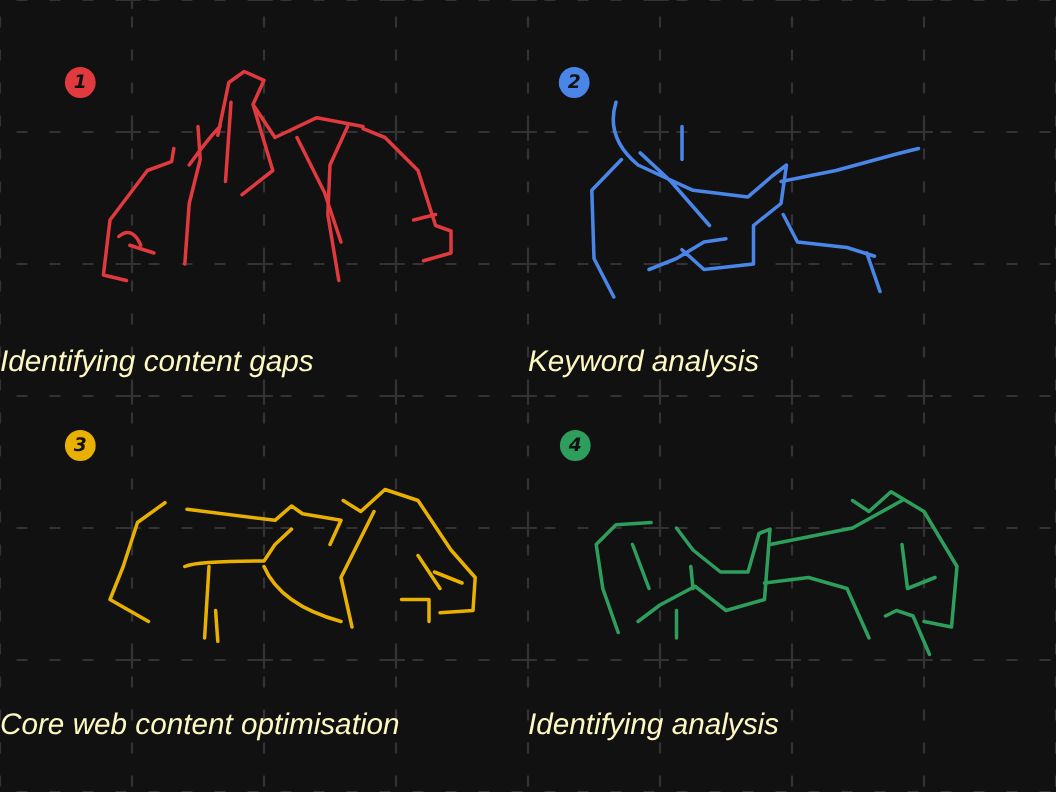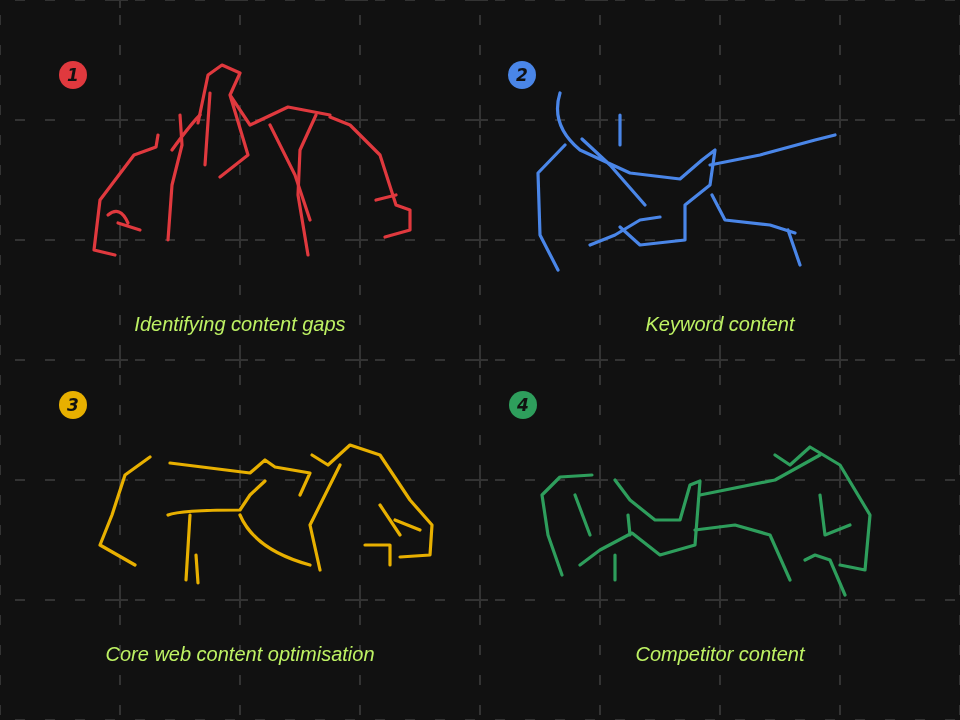--- a/index.html
+++ b/index.html
@@ -12,22 +12,22 @@
   .grid { position:absolute; left:0; top:0; width:960px; height:720px; }
   .panel { position:absolute; width:480px; height:360px; }
   .badge {
     position:absolute; width:28px; height:28px; border-radius:50%;
     display:flex; align-items:center; justify-content:center;
     color:#111; font-weight:bold; font-style:italic; font-size:17px;
     font-family: "DejaVu Sans", sans-serif;
   }
   .illus { position:absolute; }
   .caption {
-    position:absolute; left:0; width:480px; text-align:center;
-    color:#bef264; font-style:italic; font-size:20px; font-weight:300;
+    position:absolute; left:0; width:480px; 
+    color:#fef9c3; font-style:italic; font-size:27px; font-weight:300;
     font-family: "Liberation Sans", sans-serif;
   }
   .illus path, .illus polyline { fill:none; stroke-width:3.2; stroke-linecap:round; stroke-linejoin:round; }
   .illus .fill { stroke:none; }
 </style>
 </head>
 <body>
 
 <svg class="grid" viewBox="0 0 960 720" xmlns="http://www.w3.org/2000/svg">
   <g stroke="#333333" stroke-width="2">
@@ -89,21 +89,21 @@
   <svg class="illus" style="left:40px;top:55px;" width="350" height="250" viewBox="0 0 350 250">
     <g stroke="#4a86e8" fill="#4a86e8">
       <path class="fill" d="M55 30 Q75 18 100 28 Q106 45 100 62 L92 55 L88 42 L76 46 Q68 40 64 52 L62 84 Q54 74 55 30Z"></path>
       <path d="M40 38 Q30 70 60 95 L110 118 L160 124 L182 105 L195 95 L190 130 L165 150 L165 185 L120 190 L100 172 M45 90 L18 118 L20 180 L38 215 M62 84 L90 110 L125 150 M100 60 L100 90 M70 190 L95 180 L120 165 L140 162"></path>
       <path d="M190 110 L240 100 L295 85 L315 80"></path>
       <path class="fill" d="M288 12 Q310 4 330 18 Q334 40 328 62 L320 56 L316 42 L304 46 Q298 40 292 48 L288 70 Q280 50 288 12Z"></path>
       <path d="M192 140 L205 165 L250 170 L275 178 M268 175 L280 210"></path>
       <path class="fill" d="M35 218 L95 225 L92 250 L40 250Z"></path>
     </g>
   </svg>
-  <div class="caption" style="top:313px;">Keyword content</div>
+  <div class="caption" style="top:313px;">Keyword analysis</div>
 </div>
 
 <div class="panel" style="left:0;top:360px;">
   <div class="badge" style="left:59px;top:31px;background:#e8b000;">3</div>
   <svg class="illus" style="left:80px;top:25px;" width="370" height="240" viewBox="0 0 370 240">
     <g stroke="#e8b000" fill="#e8b000">
       <path class="fill" d="M62 28 Q80 16 108 26 Q112 45 104 62 L98 52 L90 42 L80 46 Q74 40 72 52 L70 72 Q60 60 62 28Z"></path>
       <path d="M70 72 L45 90 L32 130 L20 160 L55 180 M90 78 L170 88 L185 75 L195 82 L230 88 L220 110 M88 130 Q100 125 160 125 L170 110 L185 96 M110 130 L106 195 M116 170 L118 198 M160 130 Q175 165 230 180"></path>
       <path class="fill" d="M58 188 L130 205 L160 220 L150 235 L130 225 L110 232 L90 215 L56 200Z"></path>
       <path class="fill" d="M222 18 Q250 2 272 14 Q278 32 272 52 L262 46 L256 36 L246 40 Q238 34 234 44 L232 70 Q218 50 222 18Z"></path>
@@ -120,14 +120,14 @@
     <g stroke="#2e9e5c" fill="#2e9e5c">
       <path class="fill" d="M68 42 Q85 30 106 40 Q110 58 104 76 L96 66 L90 54 L82 58 Q76 52 74 62 L72 90 Q62 70 68 42Z"></path>
       <path d="M72 90 L40 92 L22 110 L28 150 L42 190 M95 95 L110 115 L135 135 L160 135 L170 100 L180 96 L175 160 L140 170 L112 148 L80 165 L60 180 M55 110 L70 150 M108 130 L110 150 M95 170 L95 195"></path>
       <path class="fill" d="M40 188 L105 190 L125 225 L100 225 L95 205 L80 225 L60 228 L48 210 L28 222Z"></path>
       <path d="M180 110 L255 95 L300 70 M175 145 L215 140 L250 150 L270 195"></path>
       <path class="fill" d="M248 20 Q270 8 290 16 Q296 36 292 56 L282 50 L276 40 L266 44 Q258 40 256 50 L255 70 Q242 52 248 20Z"></path>
       <path d="M255 70 L270 80 L290 62 L320 80 L350 130 L345 185 L320 180 M300 110 L305 150 L330 140 M285 175 L295 170 L310 175 L325 210"></path>
       <path class="fill" d="M262 195 L315 185 L318 205 L290 210 L288 232 L270 235 L268 210Z"></path>
     </g>
   </svg>
-  <div class="caption" style="top:283px;">Competitor content</div>
+  <div class="caption" style="top:283px;">Identifying analysis</div>
 </div>
 
 </body></html>

